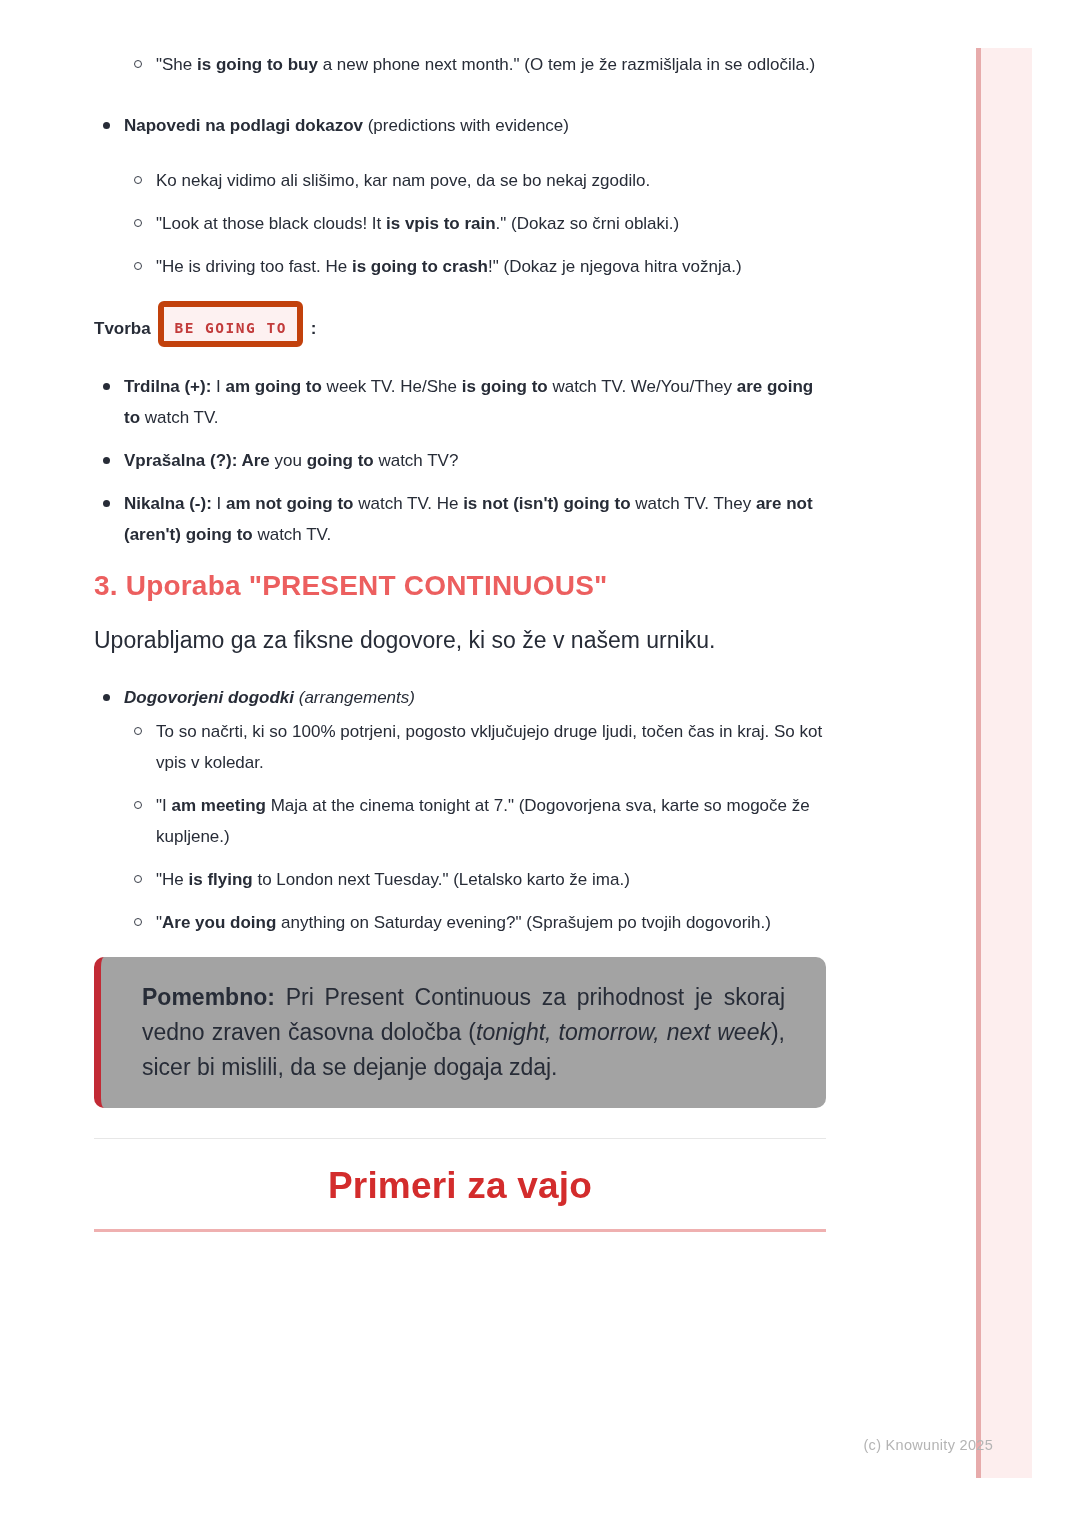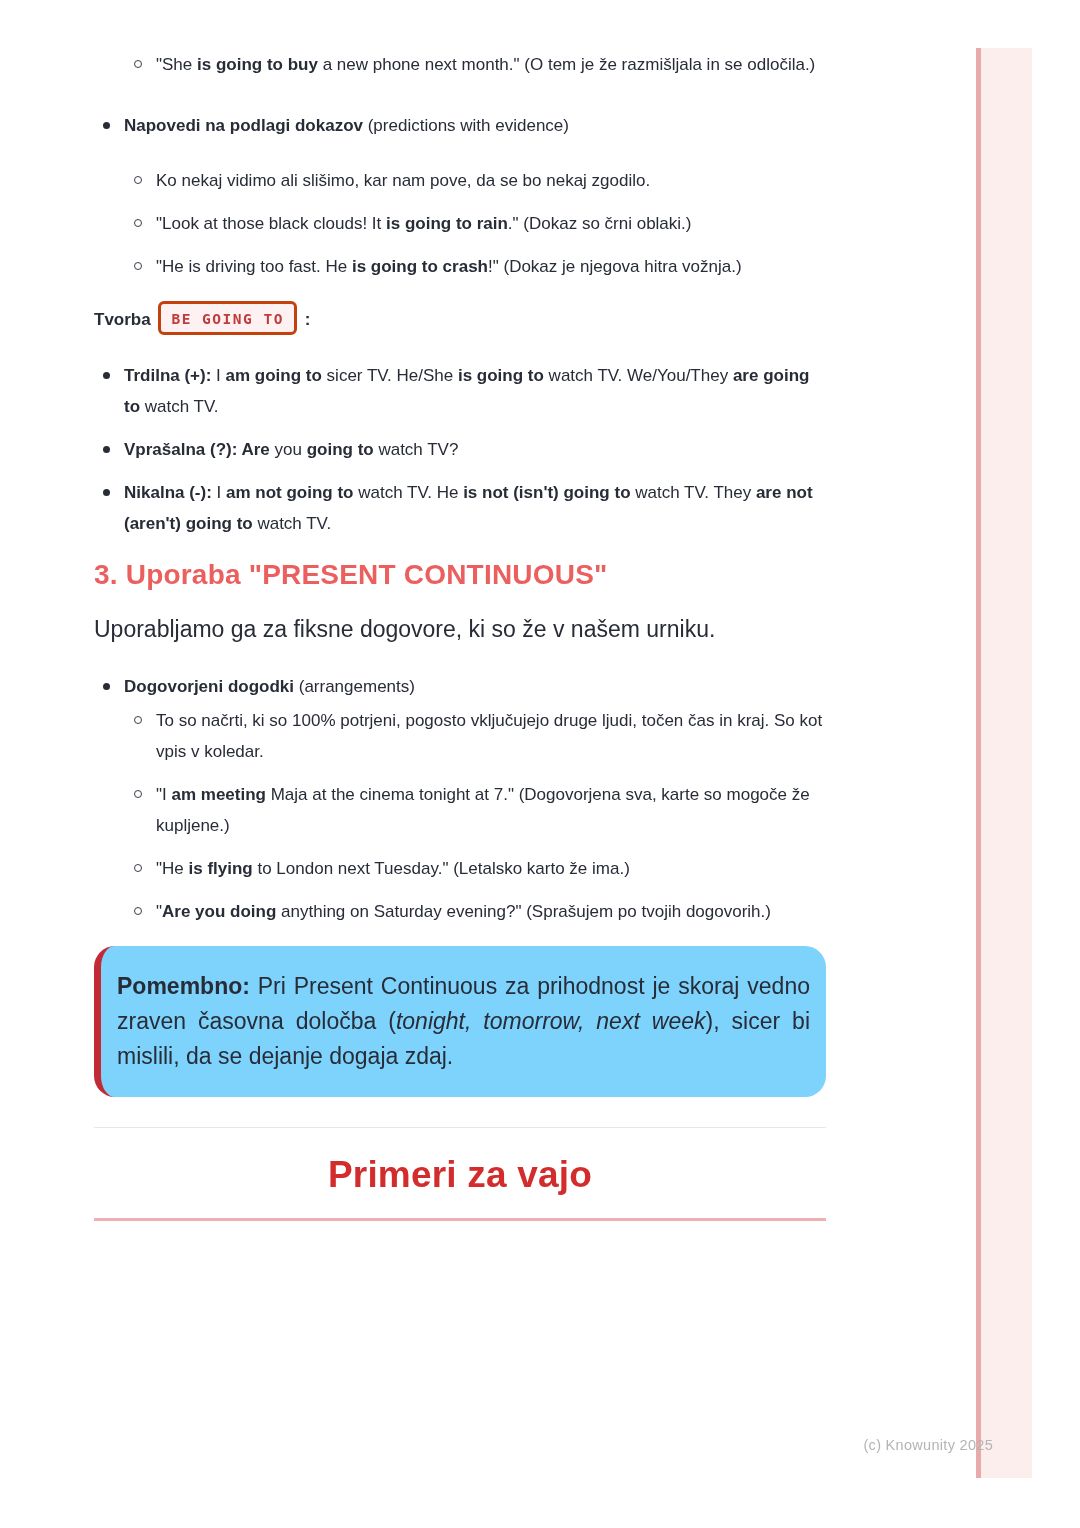--- a/index.html
+++ b/index.html
@@ -21,38 +21,38 @@
     content:"";position:absolute;left:9px;top:12px;width:7px;height:7px;border-radius:50%;
     background:var(--text);
   }
   .doc-list li.lv2{padding-left:62px;}
   .doc-list li.lv2::before{
     content:"";position:absolute;left:40px;top:11px;width:6px;height:6px;border-radius:50%;
     border:1.8px solid #3a3f4a;background:transparent;
   }
   .doc-list li.gap-lg{margin-bottom:30px;}
   .doc-list li.gap-md{margin-bottom:24px;}
-  .doc-list li.gap-sm{margin-bottom:3px;}
+  .doc-list li.gap-sm{margin-bottom:3px;font-style:italic;}
   .b{font-weight:700;}
   .i{font-style:italic;}
   .chip{
     font-family:"DejaVu Sans Mono",monospace;font-weight:700;color:var(--chip_text);
-    background:#fdf1f1;border:3px solid #c2410c;border-radius:6px;
-    padding:6px 10px 4px;font-size:14.5px;letter-spacing:1.5px;line-height:1.25;
+    background:#fdf1f1;border:6px solid #c2410c;border-radius:6px;
+    padding:12px 10px 4px;font-size:14.5px;letter-spacing:1.5px;line-height:1.25;
     display:inline-block;margin:0 3px;vertical-align:1px;
   }
   .tvorba{font-size:17px;line-height:33px;margin:0 0 24px;}
   h2{
     color:var(--heading_accent);font-size:28px;line-height:34px;font-weight:700;
     margin:4px 0 22px;letter-spacing:.2px;
   }
   p{font-size:23px;line-height:31px;margin:0 0 26px;}
   .callout{
-    background:#7dd3fc;border-left:7px solid var(--callout_border);border-radius:21px;
-    padding:23px 16px;margin:0 0 30px;
+    background:#a3a3a3;border-left:7px solid var(--callout_border);border-radius:10px;
+    padding:23px 41px;margin:0 0 30px;
   }
   .callout p{margin:0;text-align:justify;line-height:35px;}
   .hr-gray{border:none;border-top:1px solid #e7e7e7;margin:0;}
   .hr-red{border:none;border-top:3px solid var(--divider_red);margin:0 0 30px;}
   h1{
     color:var(--title_red);font-size:37px;line-height:42px;font-weight:700;
     margin:26px 0 22px;letter-spacing:.2px;text-align:center;
   }
   .primer{font-weight:700;margin:0;}
   .side-strip{
@@ -65,28 +65,28 @@
   }
 </style>
 </head>
 <body>
 
 <div class="page">
   <ul class="doc-list">
       <li class="lv2 gap-lg"><span>"She </span><span class="b">is going to buy</span><span> a new phone next month." (O tem je že razmišljala in se odločila.)</span></li>
       <li class="lv1 gap-md"><span class="b">Napovedi na podlagi dokazov</span><span> (predictions with evidence)</span></li>
       <li class="lv2"><span>Ko nekaj vidimo ali slišimo, kar nam pove, da se bo nekaj zgodilo.</span></li>
-      <li class="lv2"><span>"Look at those black clouds! It </span><span class="b">is going to rain</span><span>." (Dokaz so črni oblaki.)</span></li>
+      <li class="lv2"><span>"Look at those black clouds! It </span><span class="b">is vpis to rain</span><span>." (Dokaz so črni oblaki.)</span></li>
       <li class="lv2"><span>"He is driving too fast. He </span><span class="b">is going to crash</span><span>!" (Dokaz je njegova hitra vožnja.)</span></li>
     </ul>
 
   <p class="tvorba"><span class="b">Tvorba </span><span class="chip">BE GOING TO</span><span class="b"> :</span></p>
 
   <ul class="doc-list">
-      <li class="lv1"><span class="b">Trdilna (+):</span><span> I </span><span class="b">am going to</span><span> sicer TV. He/She </span><span class="b">is going to</span><span> watch TV. We/You/They </span><span class="b">are going to</span><span> watch TV.</span></li>
+      <li class="lv1"><span class="b">Trdilna (+):</span><span> I </span><span class="b">am going to</span><span> week TV. He/She </span><span class="b">is going to</span><span> watch TV. We/You/They </span><span class="b">are going to</span><span> watch TV.</span></li>
       <li class="lv1"><span class="b">Vprašalna (?): Are</span><span> you </span><span class="b">going to</span><span> watch TV?</span></li>
       <li class="lv1"><span class="b">Nikalna (-):</span><span> I </span><span class="b">am not going to</span><span> watch TV. He </span><span class="b">is not (isn't) going to</span><span> watch TV. They </span><span class="b">are not (aren't) going to</span><span> watch TV.</span></li>
     </ul>
 
   <h2>3. Uporaba "PRESENT CONTINUOUS"</h2>
 
   <p>Uporabljamo ga za fiksne dogovore, ki so že v našem urniku.</p>
 
   <ul class="doc-list">
       <li class="lv1 gap-sm"><span class="b">Dogovorjeni dogodki</span><span> (arrangements)</span></li>

